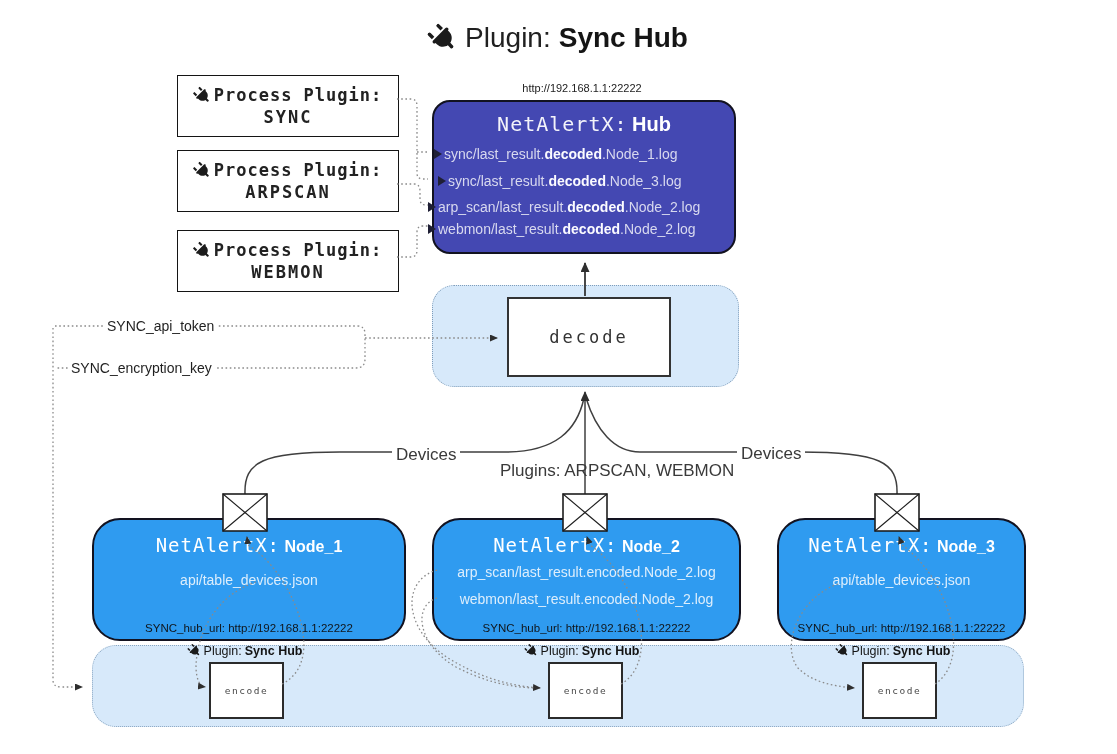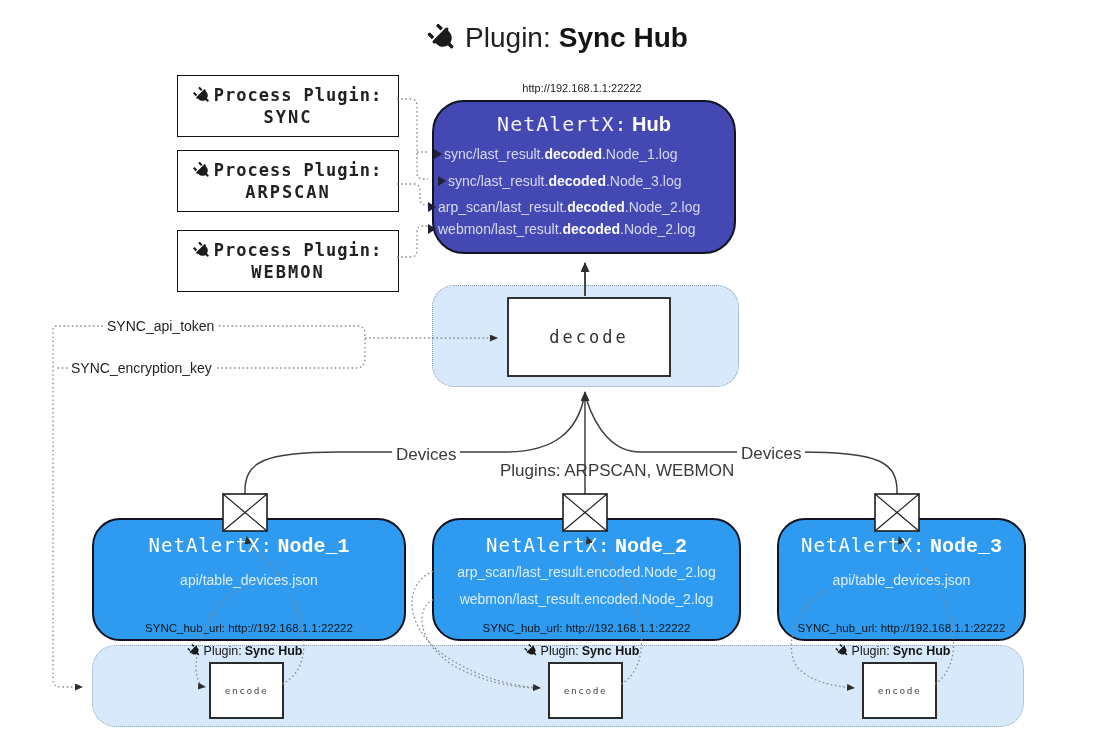--- a/index.html
+++ b/index.html
@@ -18,21 +18,21 @@
   .plug path{fill:#1b1b1b;}
 
   
   .pbox{left:177px;width:220px;height:60px;background:#fff;border:1.6px solid #141414;z-index:2;
         display:flex;flex-direction:column;align-items:center;justify-content:center;font-weight:bold;}
   .pbox .l1{display:flex;align-items:center;gap:3px;font-size:17px;letter-spacing:1px;color:#222;}
   .pbox .l2{font-size:17px;letter-spacing:2px;color:#222;margin-top:2px;}
 
   
   .hub-url{left:432px;width:300px;top:82px;text-align:center;font-size:11px;color:#222;z-index:2;}
-  .hub{left:432px;top:100px;width:300px;height:150px;border-radius:32px;background:#4448b2;border:2px solid #121220;z-index:2;}
+  .hub{left:432px;top:100px;width:300px;height:150px;border-radius:18px;background:#4448b2;border:2px solid #121220;z-index:2;}
   .hub-title{position:absolute;left:0;right:0;top:10px;text-align:center;}
   .hub-title .mono{font-size:20px;color:#f3f3fa;letter-spacing:1px;}
   .hub-title b{font-size:20px;color:#ffffff;font-family:"Liberation Sans",sans-serif;}
   .hub-line{position:absolute;left:0;width:100%;height:20px;display:flex;align-items:center;
             font-size:14px;color:#d8d9ef;white-space:nowrap;}
   .hub-line .tri{width:0;height:0;border-left:8px solid #1f1f35;border-top:5px solid transparent;border-bottom:5px solid transparent;margin-right:2px;flex:0 0 auto;}
   .hub-line b{color:#fbfbff;}
   .hl1{top:42px;} .hl2{top:69px;padding-left:4px;}
   .hl3{top:95px;} .hl3 .tri{margin-left:-6px;} .hl4{top:117px;} .hl4 .tri{margin-left:-6px;}
 
@@ -45,21 +45,21 @@
   .secret{font-size:14px;color:#1f1f1f;background:#fff;padding:0 3px;z-index:6;white-space:nowrap;}
 
   
   .edge-label{font-size:17px;color:#3a3a3a;z-index:6;white-space:nowrap;text-align:center;}
   .edge-label.bg{background:#fff;padding:0 4px;}
 
   
   .node{border-radius:28px;background:#2f9bf0;border:2px solid #121220;z-index:2;}
   .node-title{position:absolute;left:0;right:0;top:14px;text-align:center;white-space:nowrap;}
   .node-title .mono{font-size:19px;color:#ffffff;letter-spacing:1px;}
-  .node-title b{font-size:20px;color:#ffffff;font-family:Liberation Mono, monospace;}
+  .node-title b{font-size:16px;color:#ffffff;font-family:Liberation Sans, sans-serif;}
   .node-line{position:absolute;left:0;right:0;text-align:center;font-size:14px;color:#ddeefc;white-space:nowrap;}
   .node-footer{position:absolute;left:0;right:0;bottom:5px;text-align:center;font-size:11.5px;color:#10151a;white-space:nowrap;}
 
   
   .band{left:92px;top:645px;width:930px;height:80px;border-radius:24px;background:#d7e9fa;border:1.6px dotted #8aa7c2;z-index:1;}
   .band-label{height:17px;display:flex;align-items:center;justify-content:center;gap:3px;z-index:6;white-space:nowrap;}
   .band-label .pfx{font-size:12.5px;color:#141414;}
   .band-label b{font-size:12.5px;color:#141414;}
   .encode-box{width:71px;height:53px;background:#fff;border:2px solid #2b2b2b;z-index:2;
               display:flex;align-items:center;justify-content:center;font-size:9.5px;letter-spacing:1.5px;color:#4a4a4a;}

